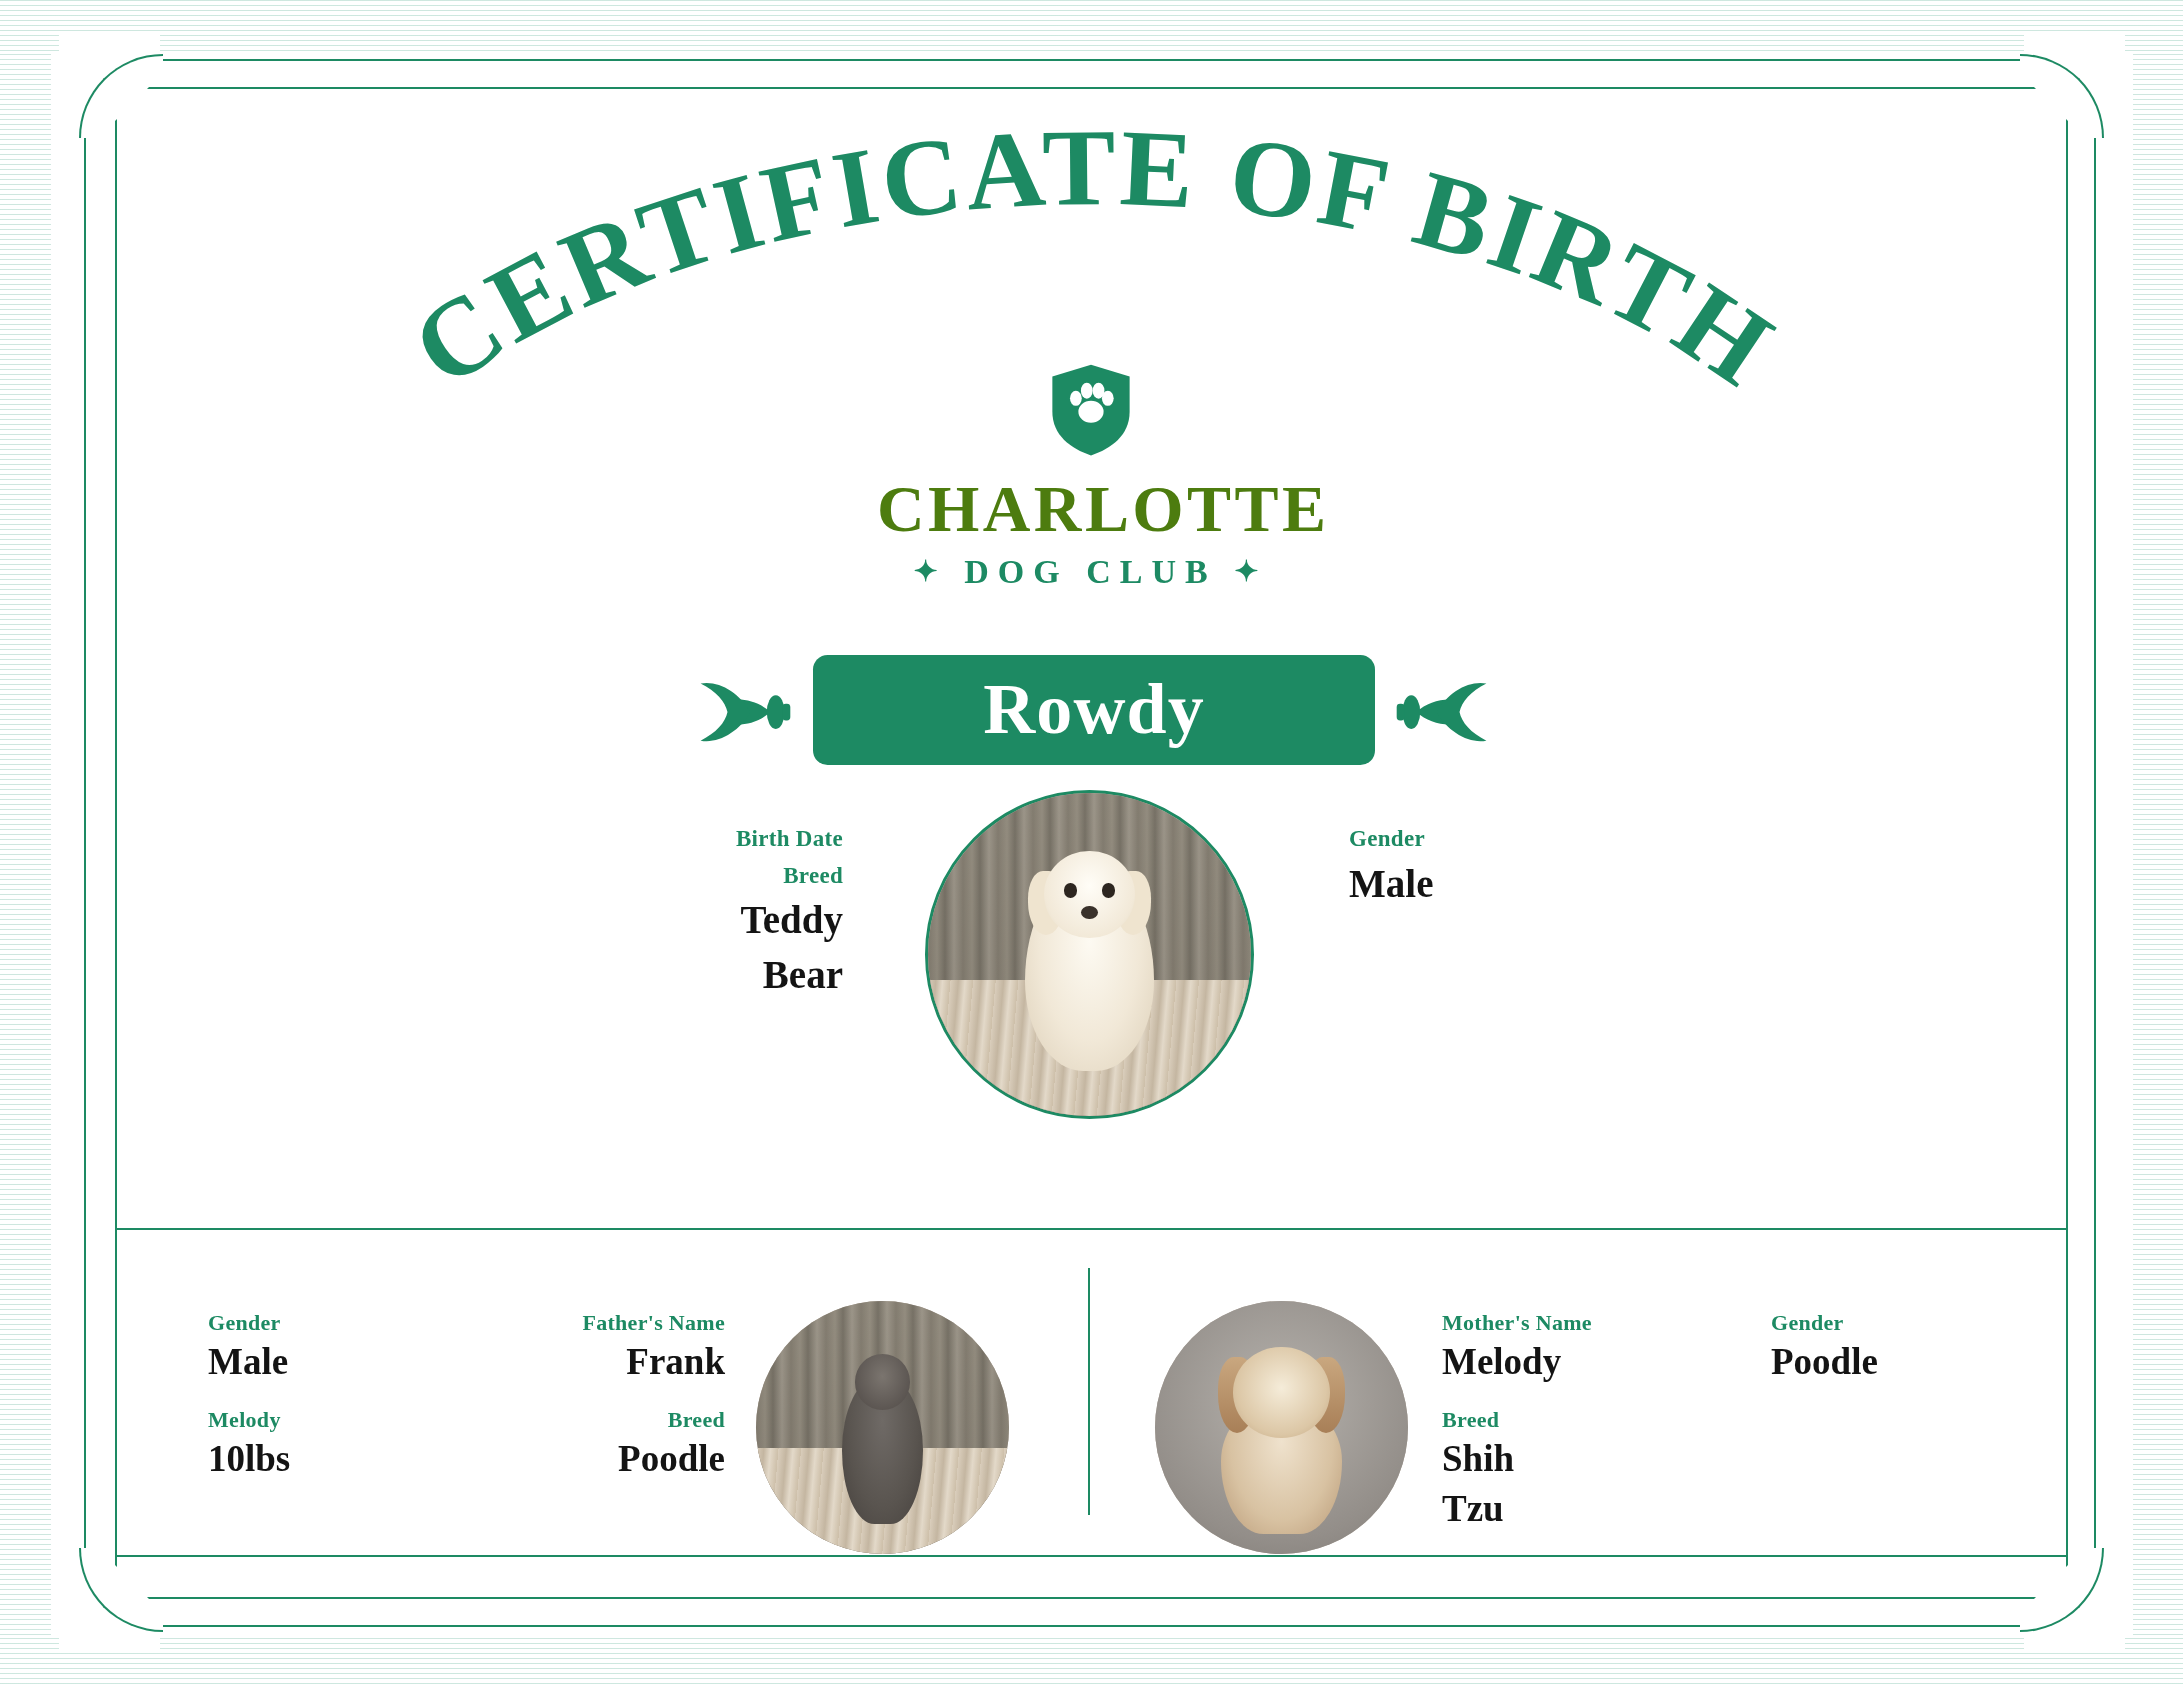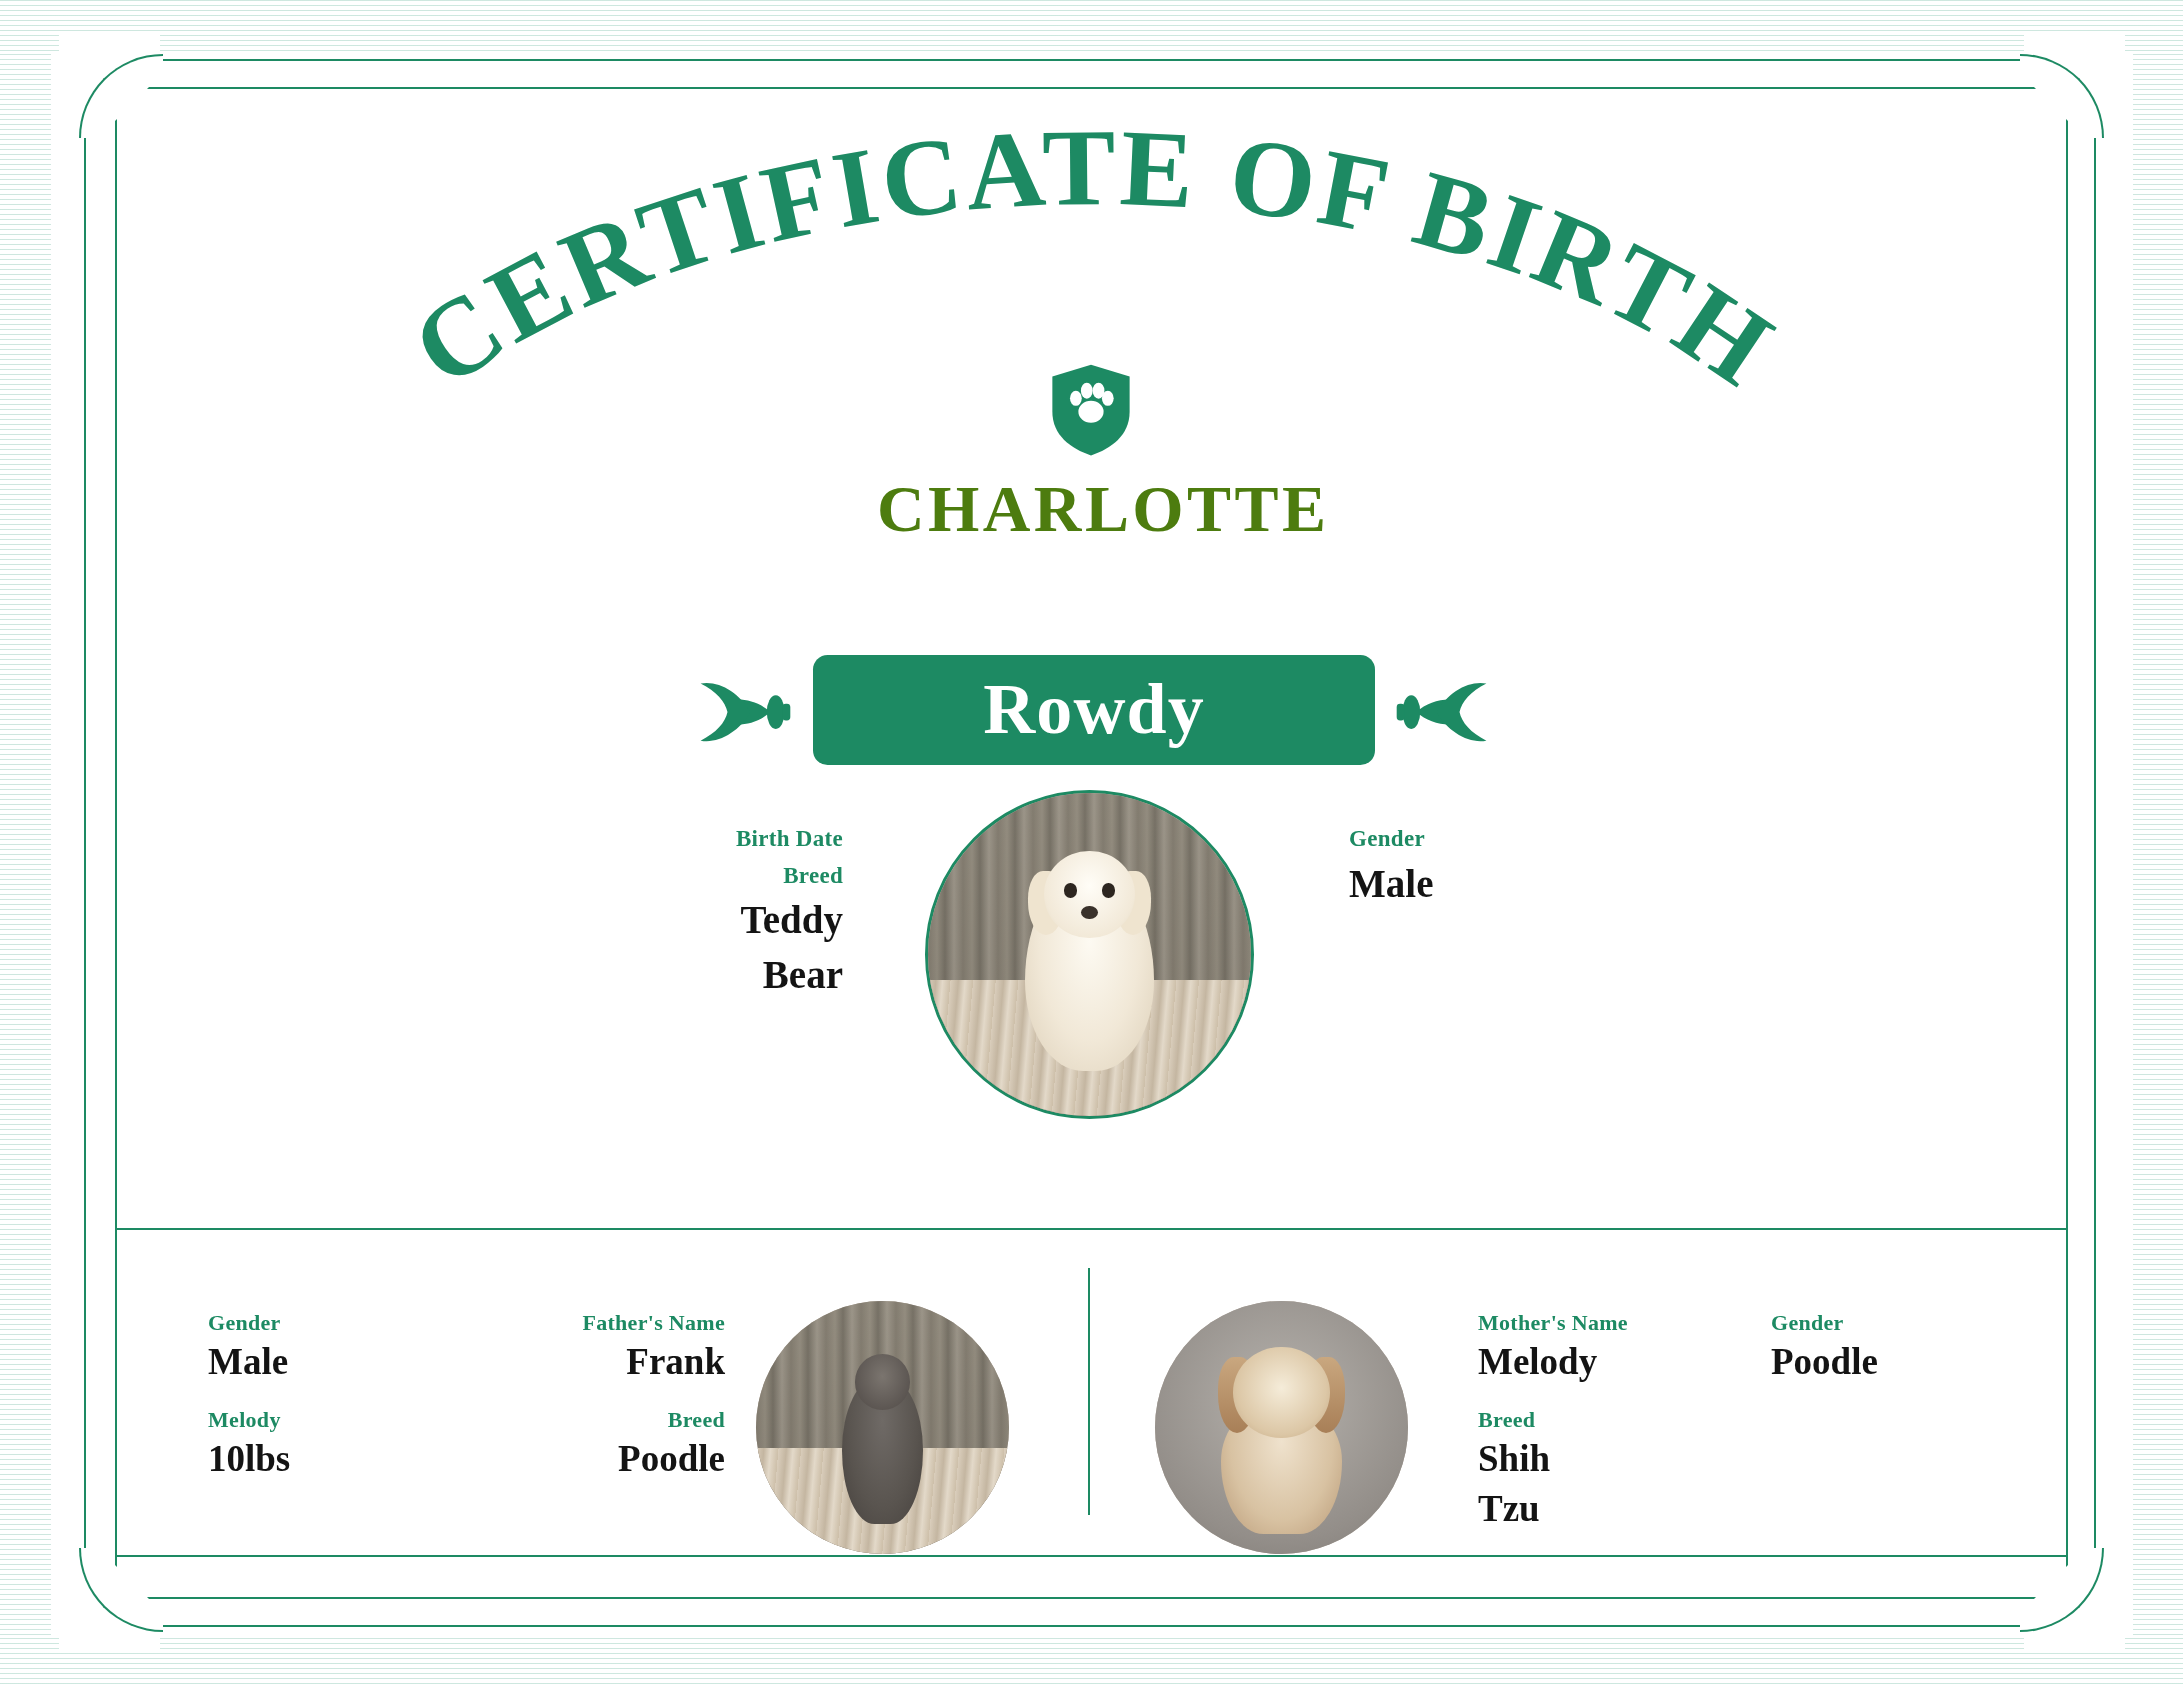--- a/index.html
+++ b/index.html
@@ -284,21 +284,20 @@
     top: 1310px;
     width: 275px;
     text-align: right;
   }
   .mother-mid {
     position: absolute;
     left: 1442px;
     top: 1310px;
     width: 292px;
     text-align: left;
-    margin-left: 36px;
   }
   .mother-right {
     position: absolute;
     left: 1771px;
     top: 1310px;
     width: 236px;
     text-align: left;
   }
   .pblock .val { margin-top: 2.2px; font-size: 37px; }
   .pblock .lbl { font-size: 22px; }
@@ -428,20 +427,25 @@
         <g fill="#ffffff">
           <ellipse cx="50" cy="58" rx="15" ry="13"></ellipse>
           <ellipse cx="32" cy="42" rx="7" ry="9"></ellipse>
           <ellipse cx="45" cy="33" rx="7" ry="9.5"></ellipse>
           <ellipse cx="59" cy="33" rx="7" ry="9.5"></ellipse>
           <ellipse cx="70" cy="42" rx="7" ry="9"></ellipse>
         </g>
       </svg>
     </div>
     <div class="logo-name">CHARLOTTE</div>
+    <div class="logo-sub">
+      <span class="fleur">✦</span>
+      <span>DOG CLUB</span>
+      <span class="fleur">✦</span>
+    </div>
   </div>
 
   <div class="banner-wrap">
     <div class="fleur-left">
       <svg viewBox="0 0 230 150" xmlns="http://www.w3.org/2000/svg">
         <g fill="#1d8a63">
           <path d="M150 75 C130 55 95 48 70 56 C92 60 104 67 110 75 C104 83 92 90 70 94 C95 102 130 95 150 75 Z"></path>
           <path d="M115 75 C95 40 58 18 26 24 C54 38 70 56 74 75 C70 94 54 112 26 126 C58 132 95 110 115 75 Z"></path>
           <ellipse cx="160" cy="75" rx="16" ry="30"></ellipse>
           <rect x="172" y="60" width="14" height="30" rx="6"></rect>

